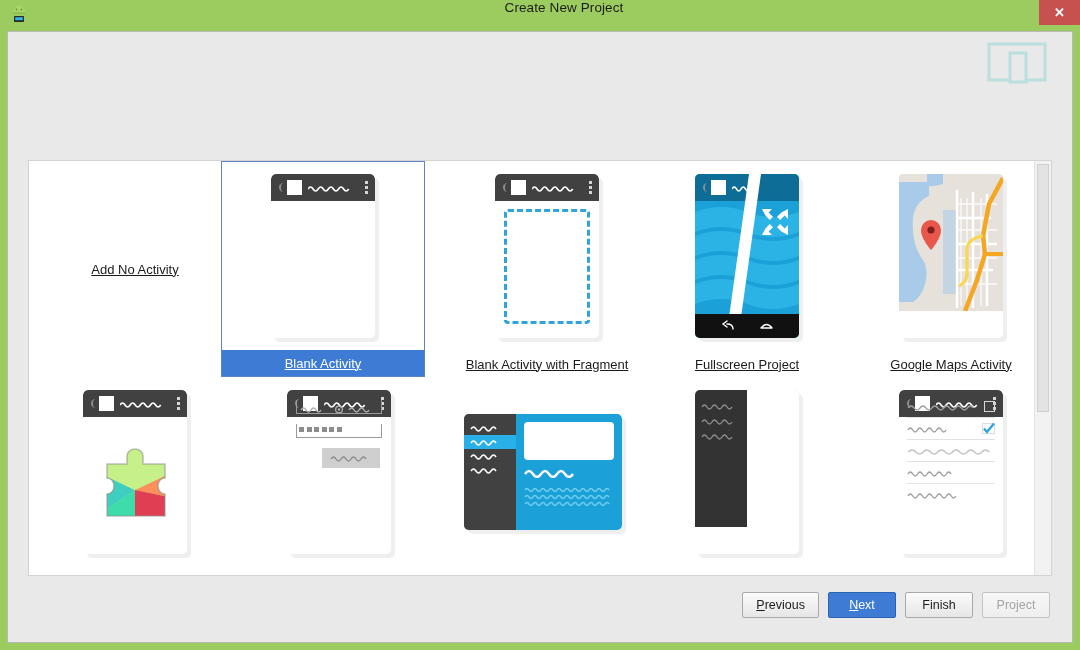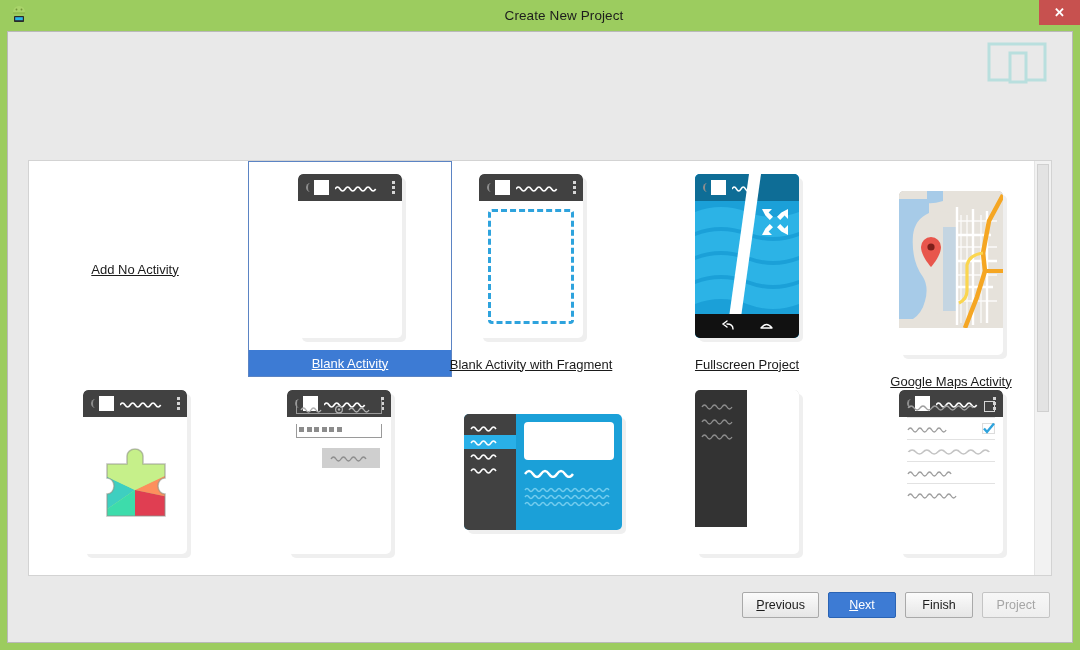--- a/index.html
+++ b/index.html
@@ -12,21 +12,21 @@
 
   
   .window {
     position: absolute; inset: 0;
     background: #9ccc5f;
     display: flex; flex-direction: column;
   }
   .titlebar {
     height: 31px; flex: 0 0 31px;
     position: relative;
-    display: flex; align-items: center;
+    display: flex; align-items: flex-start;
     background: #9ccc5f;
     padding-left: 48px;
   }
   .title-icon {
     position: absolute; left: 8px; top: 4px;
     width: 22px; height: 22px;
   }
   .title-text {
     width: 100%; text-align: center;
     font-size: 13.5px; color: #1c1c1c;
@@ -283,42 +283,42 @@
       </span>
     </div>
 
     <div class="list-panel">
       <div class="grid">
 
         <div class="cell noactivity" style="left:4px;  top:0px;">
           <div class="cell-label">Add No Activity</div>
         </div>
 
-        <div class="cell selected" style="left:219px; top:0px;">
+        <div class="cell selected" style="left:192px; top:0px;">
           <div class="thumb-wrap">
             <div class="phone">
               <div class="appbar">
                 <span class="chev"></span>
                 <span class="sq"></span>
                 <svg class="sq-wave" viewBox="0 0 60 8" preserveAspectRatio="none">
                   <path d="M0 5 q2.5 -4 5 0 t5 0 t5 0 t5 0 t5 0 t5 0 t5 0 t5 0" fill="none" stroke="#fff" stroke-width="1.6"></path>
                 </svg>
                 <span class="dots">
                     <i></i>
                     <i></i>
                     <i></i>
                   </span>
               </div>
               <div class="phone-body"></div>
             </div>
           </div>
           <div class="cell-label">Blank Activity</div>
         </div>
 
-        <div class="cell" style="left:400px; top:0px;">
+        <div class="cell" style="left:416px; top:0px;">
           <div class="thumb-wrap">
             <div class="phone">
               <div class="appbar">
                 <span class="chev"></span>
                 <span class="sq"></span>
                 <svg class="sq-wave" viewBox="0 0 60 8" preserveAspectRatio="none">
                   <path d="M0 5 q2.5 -4 5 0 t5 0 t5 0 t5 0 t5 0 t5 0 t5 0 t5 0" fill="none" stroke="#fff" stroke-width="1.6"></path>
                 </svg>
                 <span class="dots">
                     <i></i>
@@ -367,21 +367,21 @@
                   <svg width="15" height="12" viewBox="0 0 15 12">
                     <path d="M2 8 q5.5 -7 11 0 Z" fill="none" stroke="#fff" stroke-width="1.4" stroke-linejoin="round"></path>
                   </svg>
                 </div>
               </div>
             </div>
           </div>
           <div class="cell-label">Fullscreen Project</div>
         </div>
 
-        <div class="cell" style="left:820px; top:0px;margin-top:17px;">
+        <div class="cell" style="left:820px; top:0px;">
           <div class="thumb-wrap">
             <div class="phone">
               <div class="appbar">
                 <span class="chev"></span>
                 <span class="sq"></span>
                 <svg class="sq-wave" viewBox="0 0 60 8" preserveAspectRatio="none">
                   <path d="M0 5 q2.5 -4 5 0 t5 0 t5 0 t5 0 t5 0 t5 0 t5 0 t5 0" fill="none" stroke="#fff" stroke-width="1.6"></path>
                 </svg>
                 <span class="dots">
                     <i></i>

